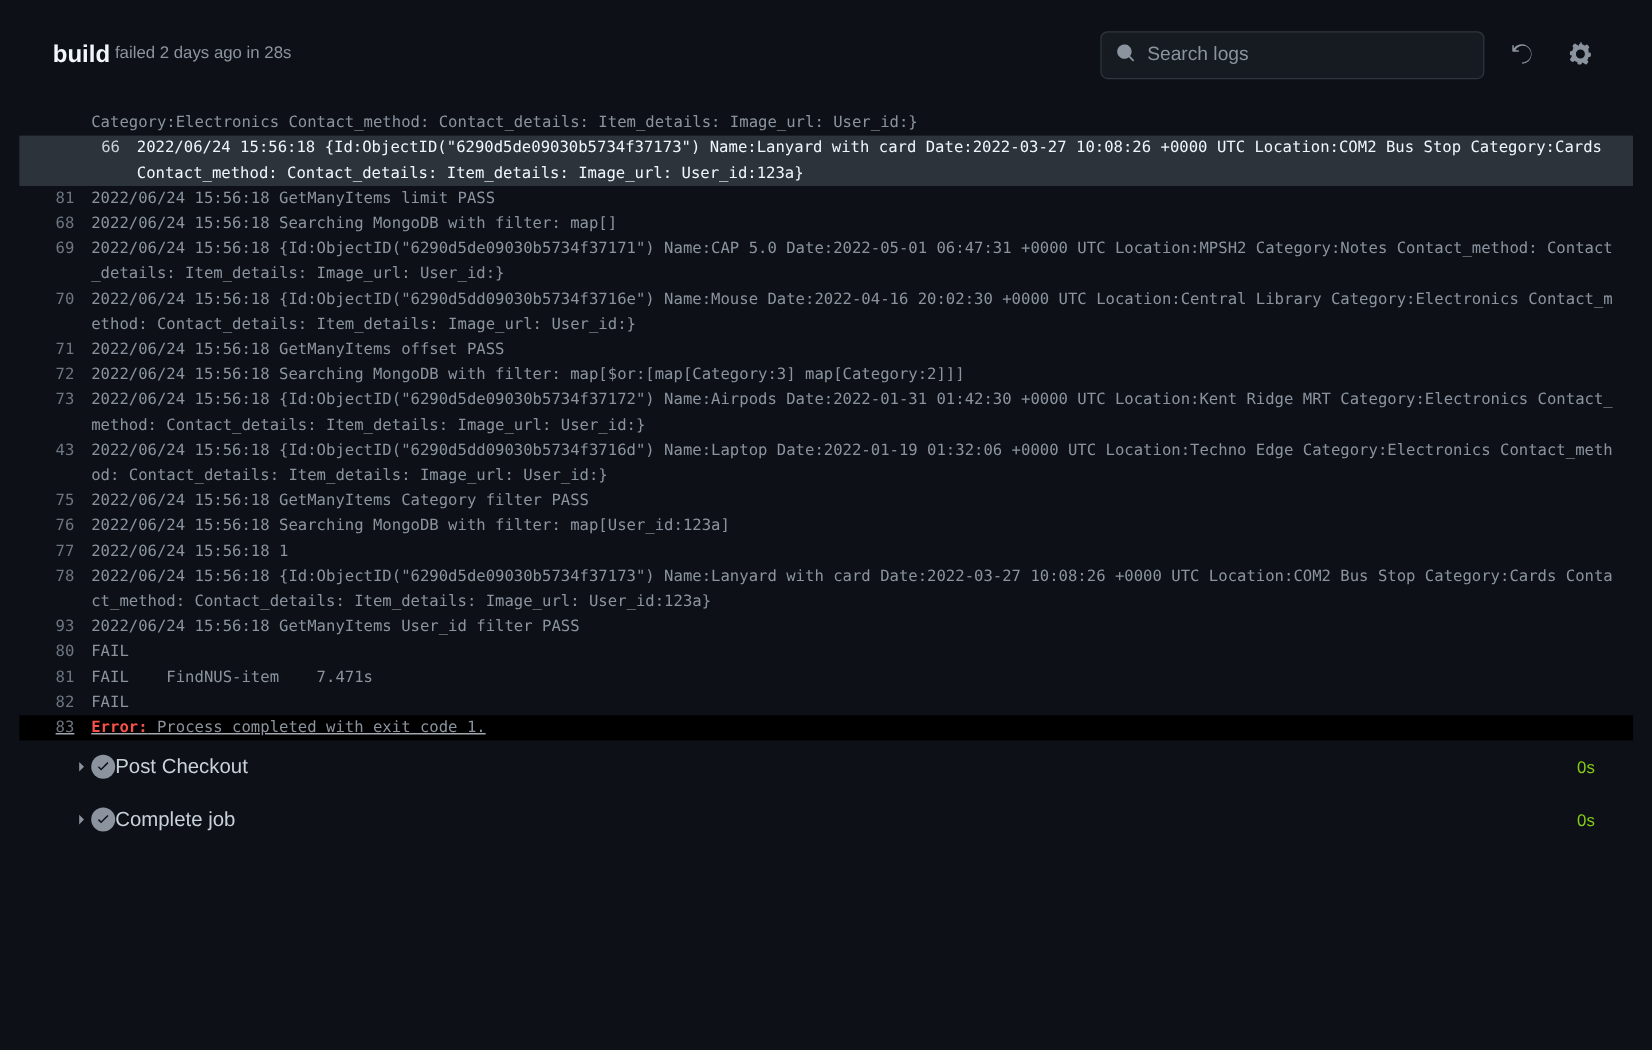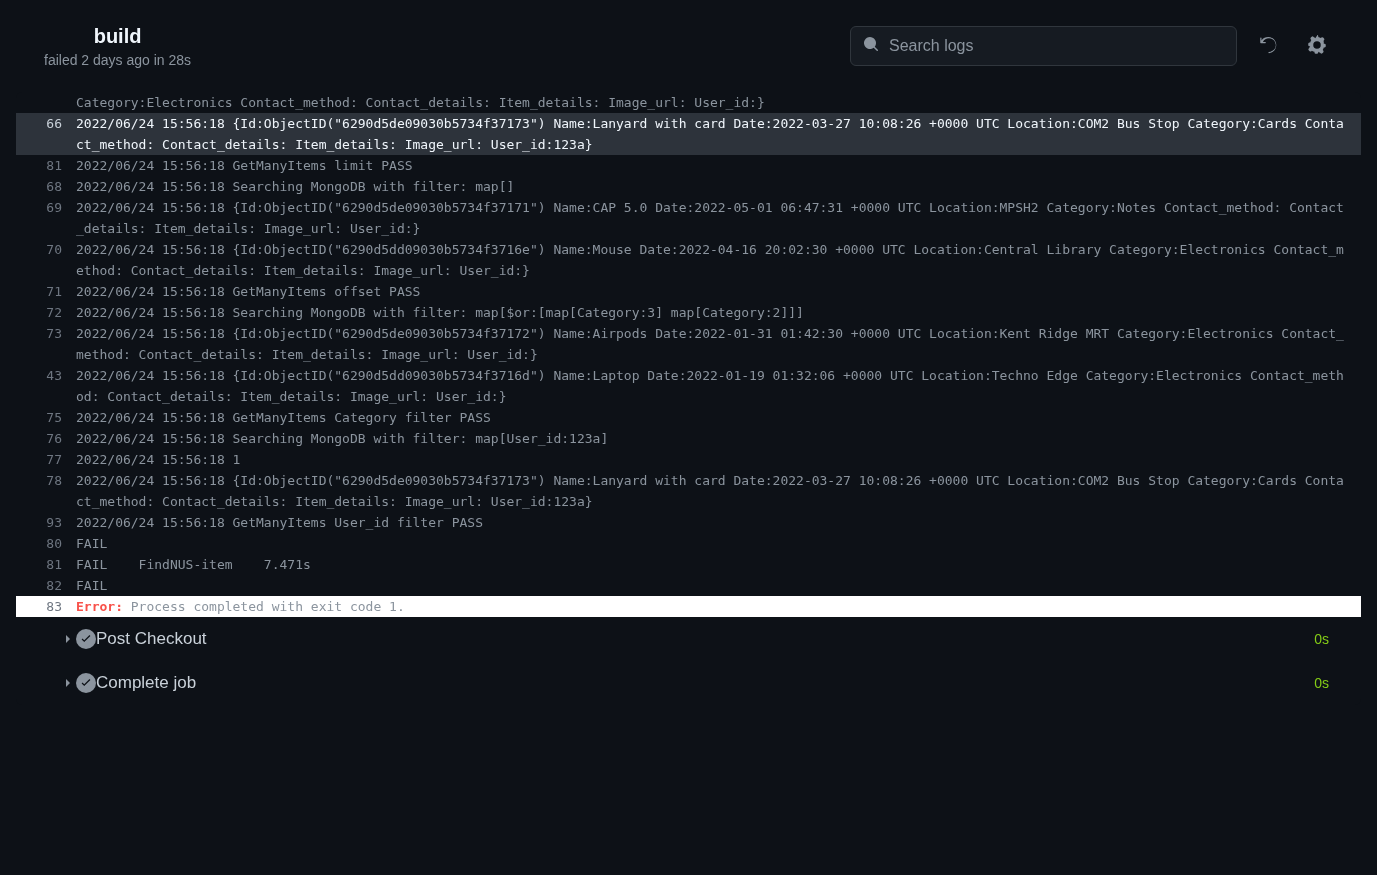--- a/index.html
+++ b/index.html
@@ -11,32 +11,32 @@
   height: 875px;
   overflow: hidden;
 }
 .header {
   display: flex;
   align-items: center;
   justify-content: space-between;
   padding: 16px 44px;
   height: 92px;
 }
-.header-left { display: flex; flex-direction: column; gap: 4px; text-align: center; }
+.header-left { display: flex; flex-direction: row; gap: 4px; }
 .title { font-size: 20px; font-weight: 600; color: #f0f6fc; }
 .subtitle { font-size: 14px; color: #8b949e; }
 .header-right { display: flex; align-items: center; gap: 16px; }
 .search-box {
   display: flex;
   align-items: center;
   background: #161b22;
   border: 1px solid #30363d;
   border-radius: 6px;
   padding: 6px 12px;
-  width: 387px;
+  width: 320px;
   height: 40px;
 }
 .search-box svg { flex-shrink: 0; }
 .search-input {
   background: transparent;
   border: none;
   outline: none;
   color: #c9d1d9;
   font-size: 16px;
   margin-left: 10px;
@@ -62,38 +62,38 @@
   font-family: ui-monospace, SFMono-Regular, "SF Mono", Menlo, Consolas, monospace;
   font-size: 13px;
   line-height: 21px;
 }
 .log-line {
   display: flex;
   align-items: flex-start;
 }
 .log-line.highlight { background: #2d333b; }
 .log-line.highlight .log-text { color: #f0f6fc; font-weight: 400; }
-.log-line.error-line { background: #ffffff; }
+.log-line.error-line { background: #000000; text-decoration: underline; }
 .line-num {
   color: #6e7681;
   text-align: right;
   width: 60px;
   padding-right: 14px;
   flex-shrink: 0;
   user-select: none;
   padding-left: 20px;
 }
 .log-text {
   color: #8b949e;
   white-space: pre-wrap;
   word-break: break-all;
   padding-right: 16px;
   flex: 1;
 }
-.log-line.highlight .line-num { color: #c9d1d9; }
+.log-line.highlight .line-num { color: #c9d1d9; margin-left: 38px; }
 .error-prefix { color: #f85149; font-weight: 600; }
 .step-row {
   display: flex;
   align-items: center;
   padding: 12px 20px 12px 44px;
   gap: 0;
   cursor: pointer;
 }
 .chevron { color: #8b949e; display: flex; }
 .status-icon {

